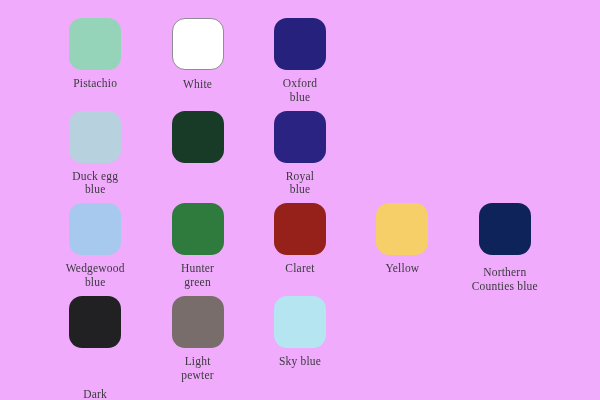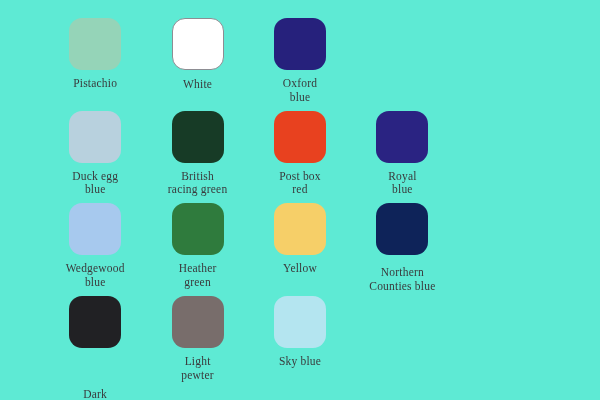--- a/index.html
+++ b/index.html
@@ -56,21 +56,21 @@
     color: #3a3a3c;
     text-align: center;
     letter-spacing: 0.2px;
     white-space: pre-line;
     max-width: 104px;
   }
 </style>
 </head>
 <body>
 
-<div id="palette-board" style="background: #5eead4;">
+<div id="palette-board" style="background: #f0abfc;">
     <div class="swatch-row">
       <div class="swatch-cell">
         <div class="swatch-chip" title="Pistachio" style="background: rgb(149, 212, 184);"></div>
         <div class="swatch-label" style="color: rgb(58, 58, 60);">Pistachio</div>
       </div>
       <div class="swatch-cell">
         <div class="swatch-chip outlined" title="White" style="background: rgb(255, 255, 255);"></div>
         <div class="swatch-label" style="color: rgb(58, 58, 60); margin-top: 8px;">White</div>
       </div>
       <div class="swatch-cell">
@@ -80,44 +80,41 @@
       </div>
     </div>
     <div class="swatch-row">
       <div class="swatch-cell">
         <div class="swatch-chip" title="Duck egg blue" style="background: rgb(184, 209, 222);"></div>
         <div class="swatch-label" style="color: rgb(58, 58, 60);">Duck egg
 blue</div>
       </div>
       <div class="swatch-cell">
         <div class="swatch-chip" title="British racing green" style="background: rgb(23, 59, 38);"></div>
-        <div class="swatch-label" style="color: rgb(58, 58, 60);">British
-racing green</div>
-      </div>
-      <div class="swatch-cell">
-        <div class="swatch-chip" title="Post box red" style="background: rgb(232, 65, 31);"></div>
-        <div class="swatch-label" style="color: rgb(58, 58, 60);">Post box
-red</div>
       </div>
       <div class="swatch-cell">
         <div class="swatch-chip" title="Royal blue" style="background: rgb(42, 35, 130);"></div>
         <div class="swatch-label" style="color: rgb(58, 58, 60);">Royal
 blue</div>
       </div>
     </div>
     <div class="swatch-row">
       <div class="swatch-cell">
         <div class="swatch-chip" title="Wedgewood blue" style="background: rgb(167, 201, 238);"></div>
         <div class="swatch-label" style="color: rgb(58, 58, 60);">Wedgewood
 blue</div>
       </div>
       <div class="swatch-cell">
         <div class="swatch-chip" title="Hunter green" style="background: rgb(47, 123, 61);"></div>
-        <div class="swatch-label" style="color: rgb(58, 58, 60);">Heather
+        <div class="swatch-label" style="color: rgb(58, 58, 60);">Hunter
 green</div>
+      </div>
+      <div class="swatch-cell">
+        <div class="swatch-chip" title="Claret" style="background: rgb(150, 33, 26);"></div>
+        <div class="swatch-label" style="color: rgb(58, 58, 60);">Claret</div>
       </div>
       <div class="swatch-cell">
         <div class="swatch-chip" title="Yellow" style="background: rgb(246, 207, 104);"></div>
         <div class="swatch-label" style="color: rgb(58, 58, 60);">Yellow</div>
       </div>
       <div class="swatch-cell">
         <div class="swatch-chip" title="Northern Counties blue" style="background: rgb(14, 35, 89);"></div>
         <div class="swatch-label" style="color: rgb(58, 58, 60); margin-top: 11px;">Northern
 Counties blue</div>
       </div>

